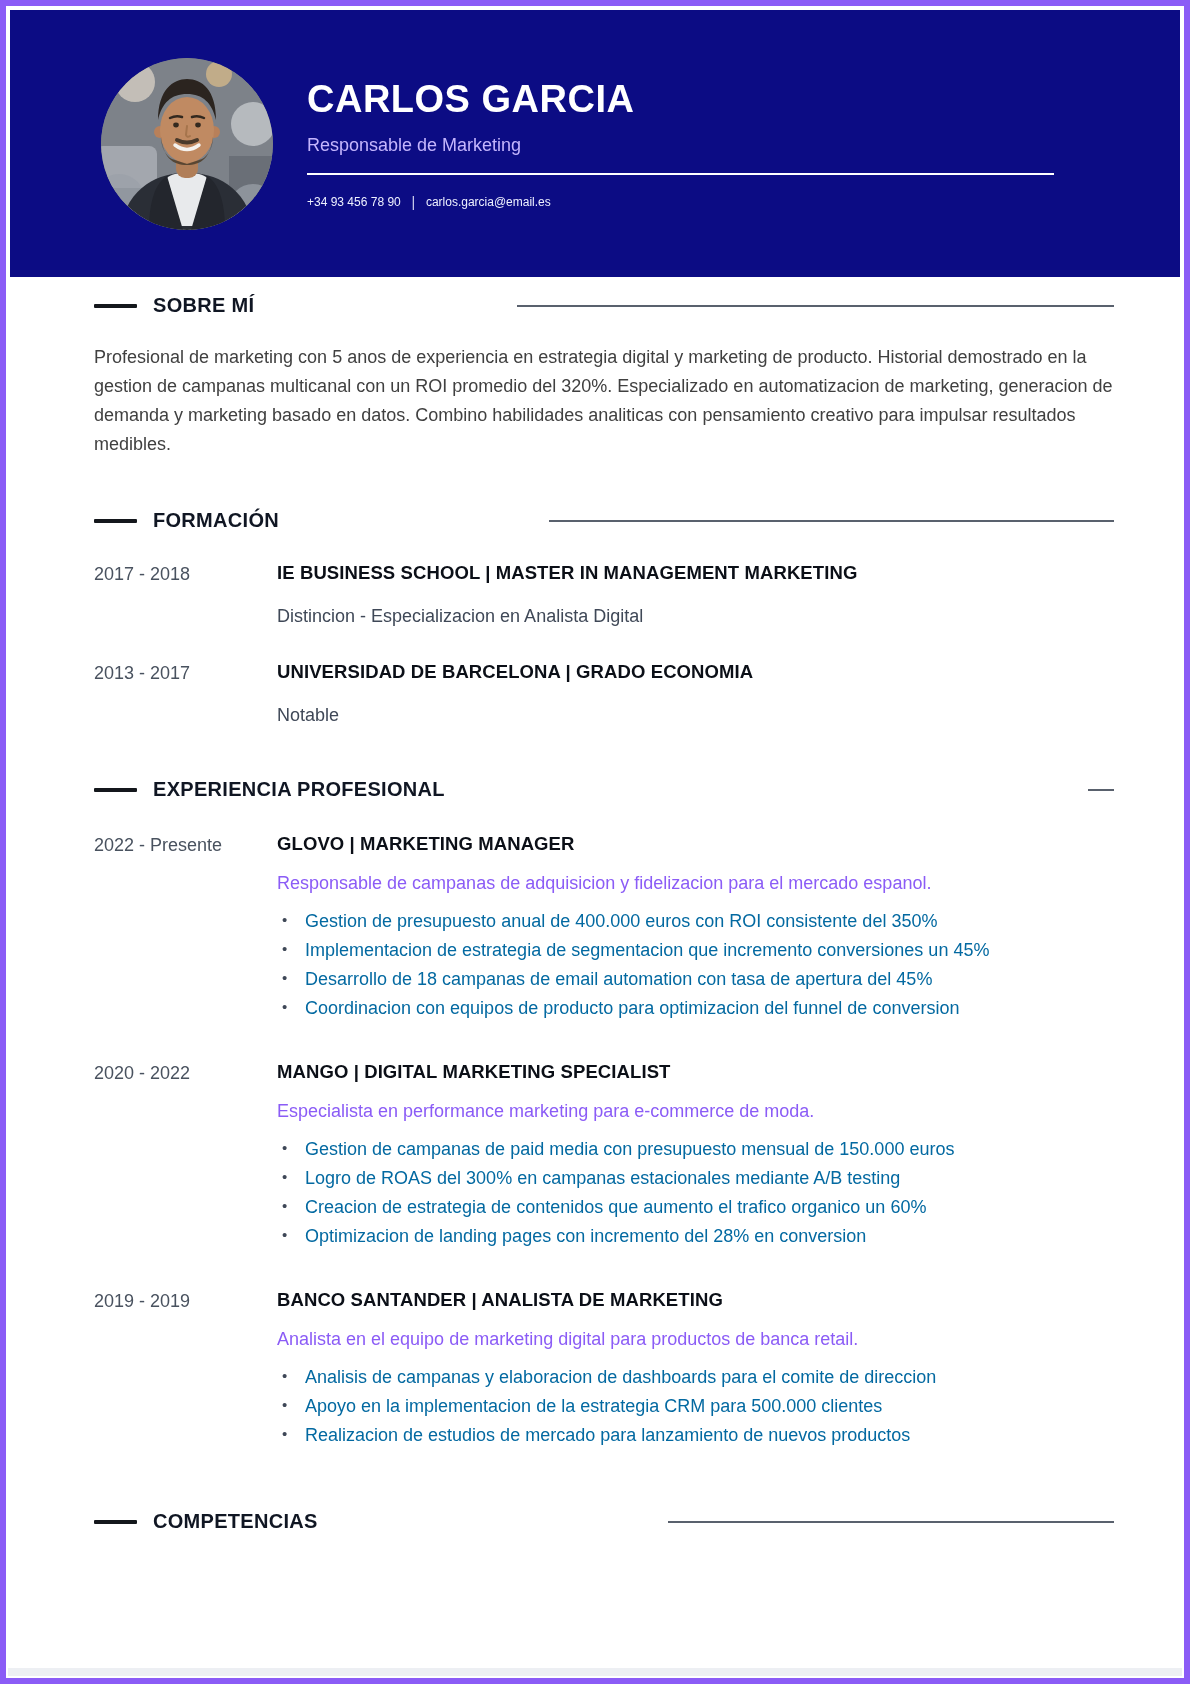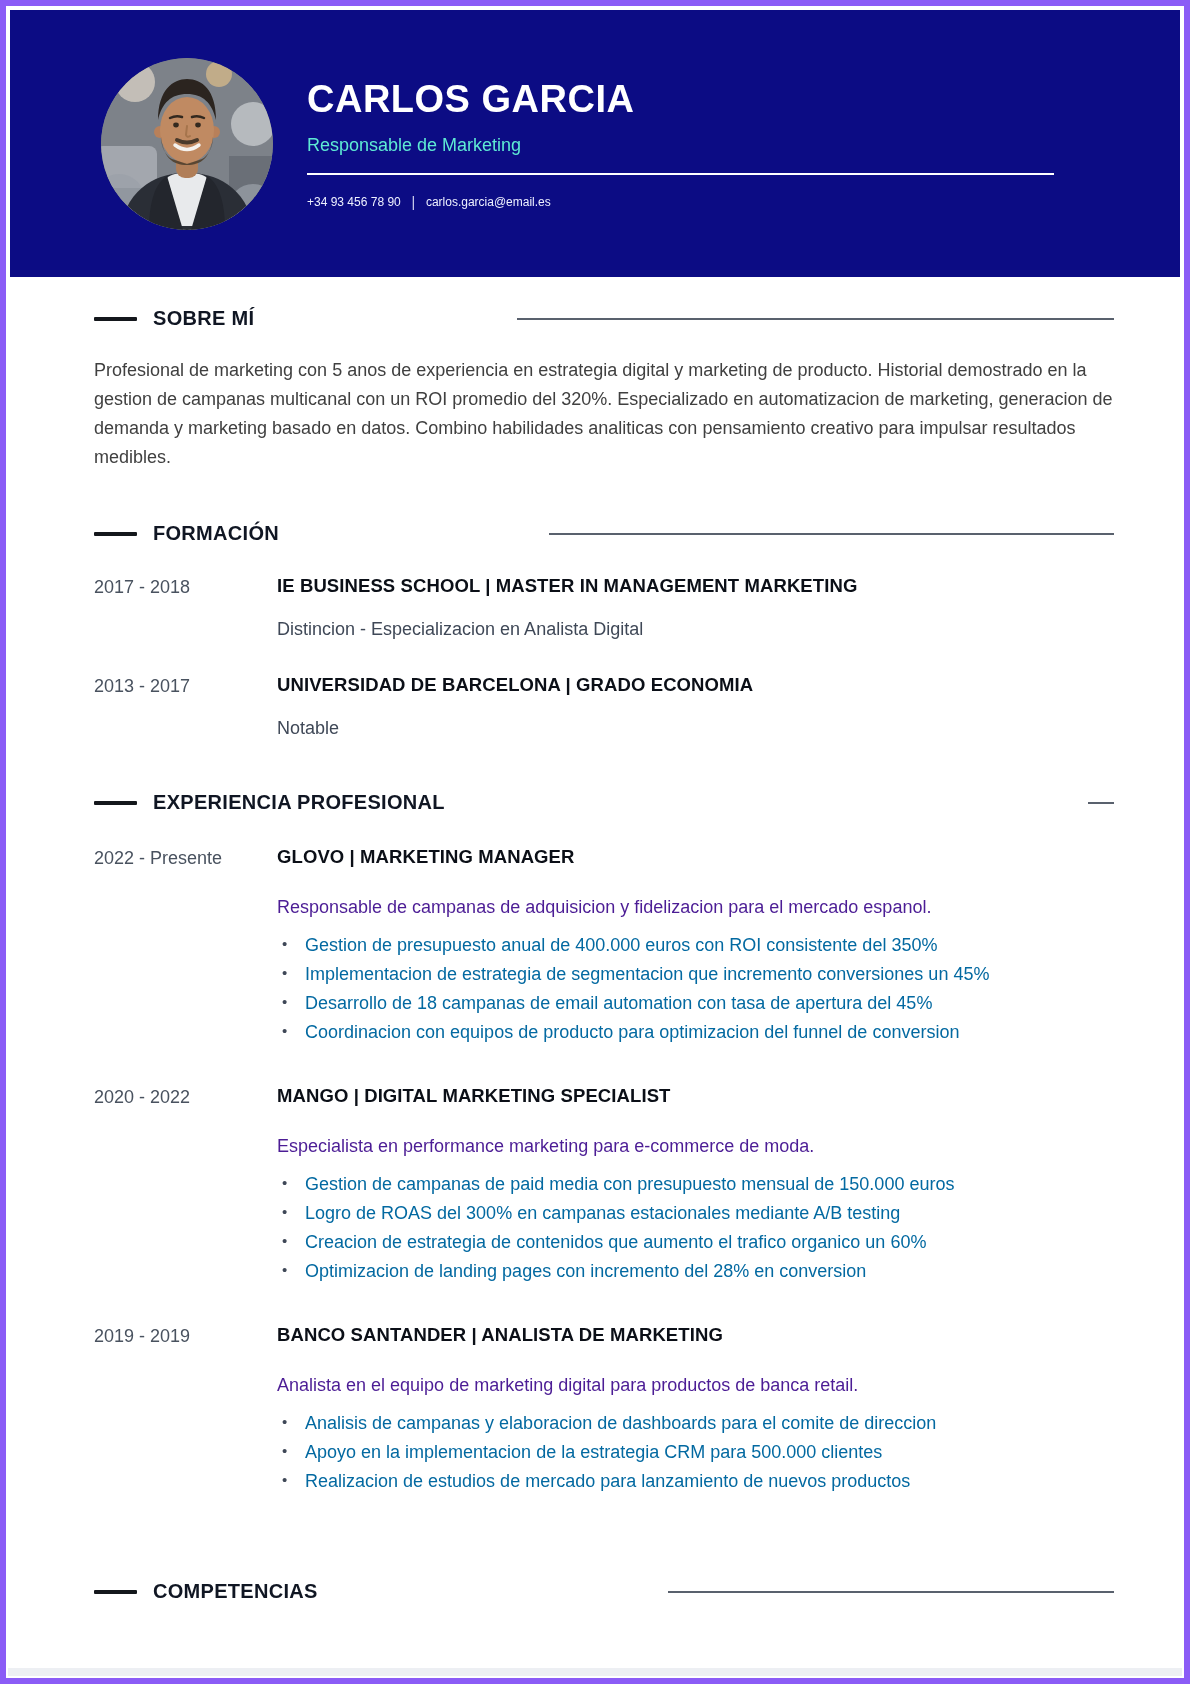--- a/index.html
+++ b/index.html
@@ -41,21 +41,21 @@
   .name {
     margin: 0;
     font-size: 38px;
     font-weight: bold;
     letter-spacing: 0.5px;
     color: #ffffff;
   }
   .role {
     margin-top: 14px;
     font-size: 18px;
-    color: #5eead4;
+    color: #c4b5fd;
   }
   .header-rule {
     margin-top: 17px;
     width: 747px;
     height: 2px;
     background: #ffffff;
   }
   .contact {
     margin-top: 20px;
     font-size: 12px;
@@ -91,24 +91,24 @@
   .rule {
     height: 2px;
     background: #59616d;
     flex: 1;
   }
   .rule-about      { margin-left: 263px; }
   .rule-education  { margin-left: 270px; }
   .rule-experience { margin-left: 643px; }
   .rule-skills     { margin-left: 350px; }
 
-  .section-about      { margin-top: 30px; }
+  .section-about      { margin-top: 17px; }
   .section-education  { margin-top: 50px; }
   .section-experience { margin-top: 52px; }
-  .section-skills     { margin-top: 80px; }
+  .section-skills     { margin-top: 56px; }
 
   .about-text {
     margin: 26px 0 0 0;
     font-size: 18px;
     line-height: 29px;
     color: #404040;
   }
   .row {
     display: grid;
     grid-template-columns: 183px 1fr;
@@ -130,23 +130,23 @@
     line-height: 22px;
   }
   .entry-note {
     margin-top: 22px;
     font-size: 18px;
     color: #3f4857;
   }
   .job { margin-top: 32px; }
   .job + .job { margin-top: 34px; }
   .job-summary {
-    margin-top: 27px;
-    font-size: 18px;
-    color: #4c1d95;
+    margin-top: 16px;
+    font-size: 18px;
+    color: #8b5cf6;
     line-height: 24px;
   }
   .job ul {
     list-style: none;
     margin: 16px 0 0 0;
     padding: 0;
   }
   .job li {
     position: relative;
     padding-left: 28px;

